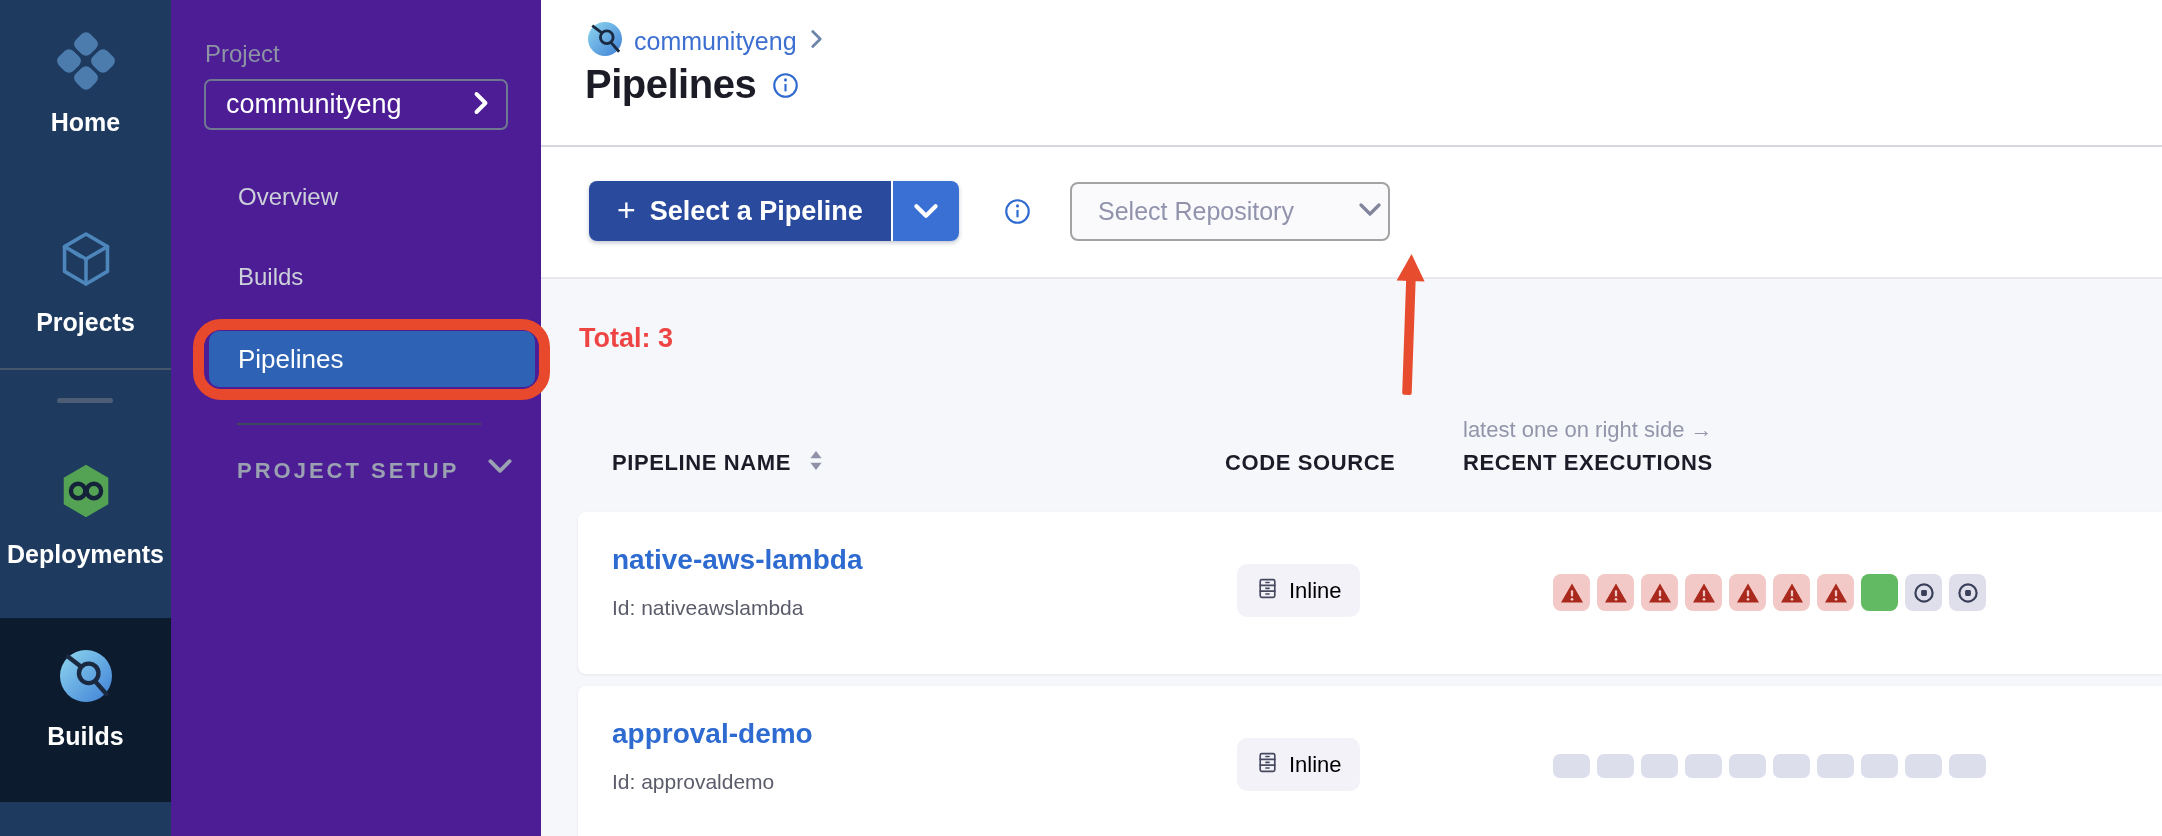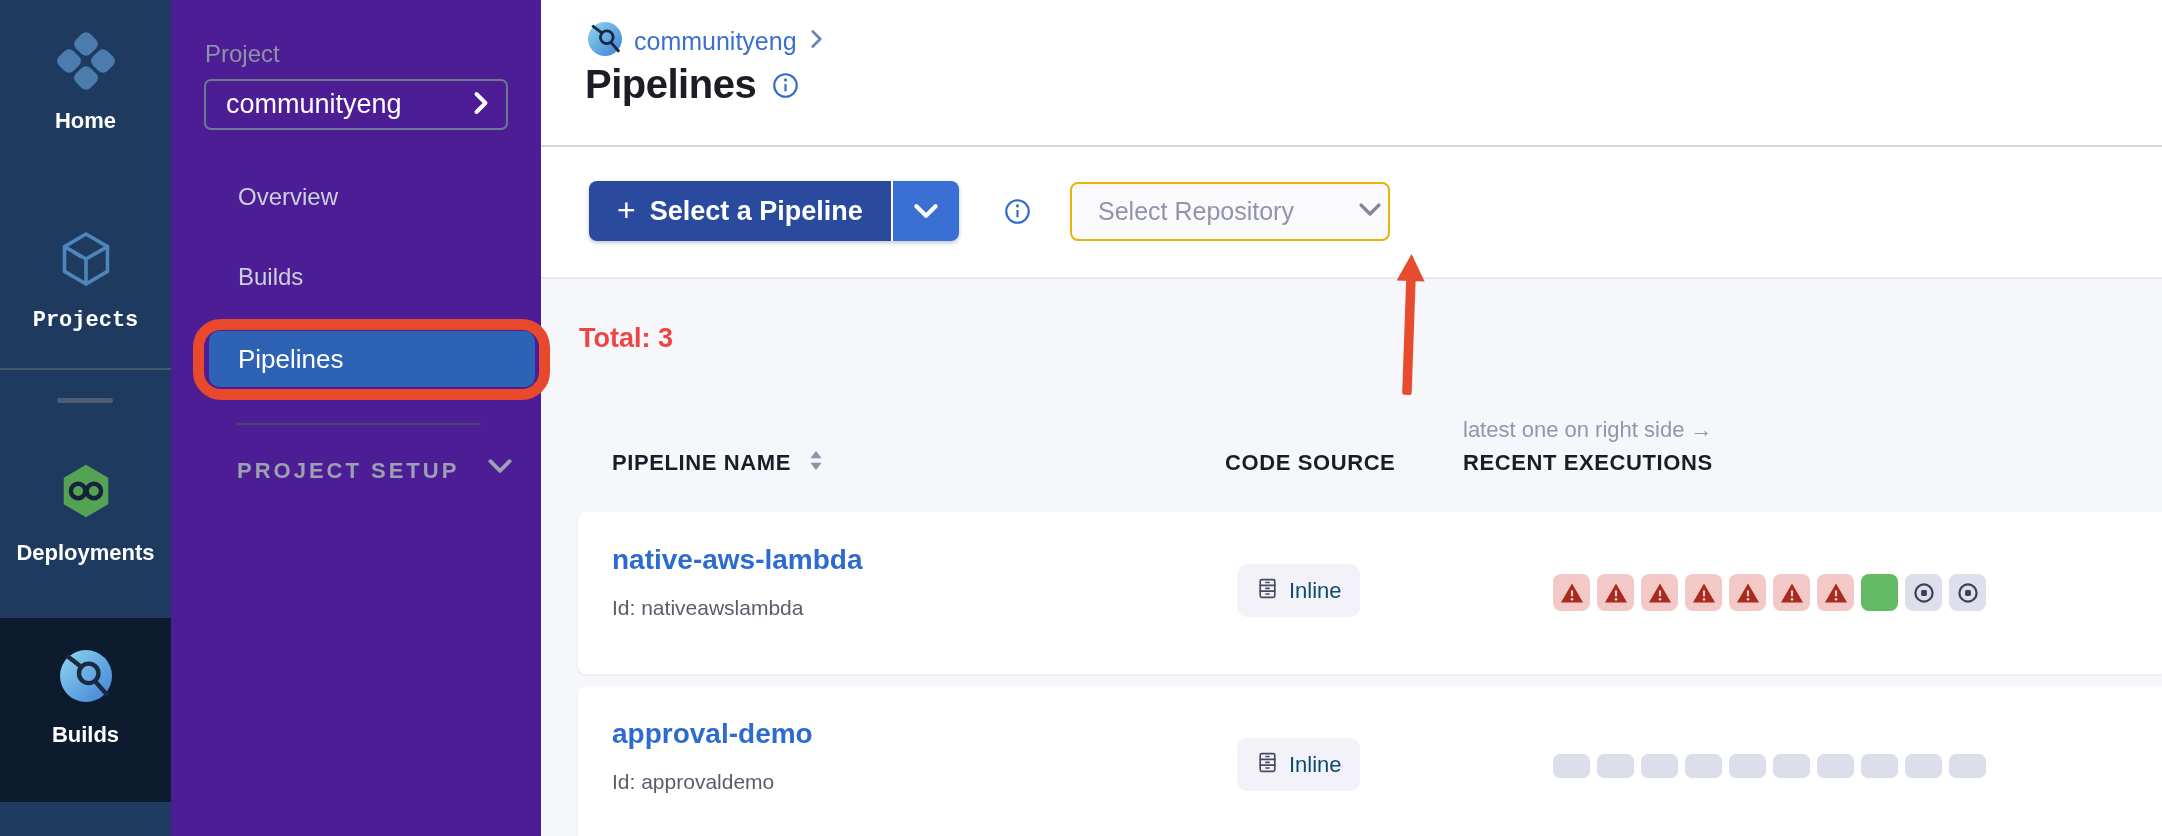--- a/index.html
+++ b/index.html
@@ -3,23 +3,23 @@
 <meta charset="utf-8">
 <style>
   * { margin:0; padding:0; box-sizing:border-box; }
   html,body { width:2162px; height:836px; overflow:hidden; }
   body { font-family:"Liberation Sans", sans-serif; }
   #app { position:relative; width:2162px; height:836px; overflow:hidden; background:#fff; }
 
   
   .rail { position:absolute; left:0; top:0; width:171px; height:836px; background:#1e3a5f; }
   .rail-item { position:absolute; left:0; width:171px; display:flex; flex-direction:column; align-items:center; cursor:pointer; }
-  .rail-item .lbl { color:#fff; font-size:22px; font-weight:700; }
+  .rail-item .lbl { color:#fff; font-size:25px; font-weight:700; }
   .rail-item.home { top:30px; }  .rail-item.home .lbl { margin-top:12px; }
-  .rail-item.projects { top:228px; } .rail-item.projects .lbl { margin-top:14px;font-family:Liberation Mono, monospace; }
+  .rail-item.projects { top:228px; } .rail-item.projects .lbl { margin-top:14px; }
   .rail-item.deployments { top:462px; } .rail-item.deployments .lbl { margin-top:16px; }
   .rail-active-bg { position:absolute; left:0; top:618px; width:171px; height:184px; background:#0d1b2e; }
   .rail-item.builds { top:650px; } .rail-item.builds .lbl { margin-top:16px; }
   .rail-divider { position:absolute; left:0; top:368px; width:171px; border-top:2px solid #46566d; }
   .rail-dash { position:absolute; left:57px; top:398px; width:56px; height:5px; border-radius:3px; background:#4d5d75; }
 
   
   .panel { position:absolute; left:171px; top:0; width:370px; height:836px; background:#4c1d95; }
   .panel .project-label { position:absolute; left:34px; top:40px; font-size:24px; color:#8d94a5; }
   .project-selector { position:absolute; left:33px; top:79px; width:304px; height:51px; border:2px solid #6e7890; border-radius:7px; display:flex; align-items:center; justify-content:space-between; padding:0 16px 0 20px; cursor:pointer; background:transparent; }
@@ -40,37 +40,37 @@
   .title-row h1 { font-size:40px; font-weight:700; color:#1b1c26; letter-spacing:-0.5px; }
   .header-divider { position:absolute; left:0; top:145px; width:1621px; border-top:2px solid #d6d7e3; }
 
   .toolbar { position:absolute; left:0; top:147px; width:1621px; height:132px; background:#fff; border-bottom:2px solid #e7e8f0; box-shadow:0 2px 4px rgba(40,41,61,0.04); }
   .create-btn { position:absolute; left:48px; top:34px; height:60px; display:flex; border-radius:8px; overflow:hidden; cursor:pointer; box-shadow:0 2px 4px rgba(20,30,80,.25); }
   .create-btn .main-seg { background:#2a4a9d; color:#fff; display:flex; align-items:center; gap:14px; padding:0 28px; font-size:27px; font-weight:700; }
   .create-btn .main-seg .plus { font-size:32px; font-weight:400; line-height:1; margin-top:-3px; }
   .create-btn .sep { width:2px; background:rgba(255,255,255,.85); }
   .create-btn .caret-seg { width:66px; background:#3a70d4; display:flex; align-items:center; justify-content:center; }
   .tb-info { position:absolute; left:463px; top:51px; width:27px; height:27px; cursor:pointer; }
-  .repo-select { position:absolute; left:529px; top:35px; width:320px; height:59px; background:#fafafd; border:2px solid #eab308; border-radius:8px; display:flex; align-items:center; justify-content:space-between; padding:0 6px 0 26px; cursor:pointer; }
+  .repo-select { position:absolute; left:529px; top:35px; width:320px; height:59px; background:#fafafd; border:2px solid #a3a3a3; border-radius:8px; display:flex; align-items:center; justify-content:space-between; padding:0 6px 0 26px; cursor:pointer; }
   .repo-select .ph { color:#9193ac; font-size:25px; font-weight:500; }
 
   .content { position:absolute; left:0; top:279px; width:1621px; height:557px; background:#f6f7fa; }
   .total { position:absolute; left:38px; top:44px; font-size:27px; font-weight:700; color:#ef4444; }
   .col-head { position:absolute; font-size:22px; font-weight:700; color:#1b1c28; letter-spacing:0.6px; display:flex; align-items:center; gap:18px; }
   .col-head.c1 { left:71px; top:171px; }
   .col-head.c2 { left:684px; top:171px; }
   .col-head.c3 { left:922px; top:171px; }
   .exec-hint { position:absolute; left:922px; top:138px; font-size:22px; color:#9395ab; }
 
   .rows { position:absolute; left:37px; top:233px; right:0; display:flex; flex-direction:column; gap:12px; }
   .card { position:relative; background:#fff; border-radius:8px 0 0 8px; height:162px; box-shadow:0 1px 3px rgba(40,41,61,.08); cursor:pointer; }
   .card .pname { position:absolute; left:34px; top:32px; font-size:28px; font-weight:700; color:#2e6bd1; cursor:pointer; }
   .card .pid { position:absolute; left:34px; top:84px; font-size:21px; color:#5b5c6a; }
   .badge { position:absolute; left:659px; top:52px; height:53px; background:#f2f2f8; border-radius:10px; display:flex; align-items:center; gap:9px; padding:0 18px; }
-  .badge .btxt { font-size:22px; color:#0c4a6e; font-weight:500; }
+  .badge .btxt { font-size:22px; color:#000000; font-weight:500; }
   .execs { position:absolute; left:975px; top:62px; display:flex; gap:7px; align-items:flex-start; }
   .exec { width:37px; height:37px; border-radius:8px; display:flex; align-items:center; justify-content:center; }
   .exec.failed { background:#f2c9c6; }
   .exec.success { background:#62ba62; }
   .exec.aborted { background:#dedfeb; }
   .exec.empty { background:#dcdeeb; height:24px; margin-top:6px; border-radius:7px; }
   .exec svg { width:24px; height:24px; }
 
   
   .anno-ring { position:absolute; left:193px; top:319px; width:357px; height:81px; border:11px solid #e8482b; border-radius:28px; z-index:60; pointer-events:none; }

